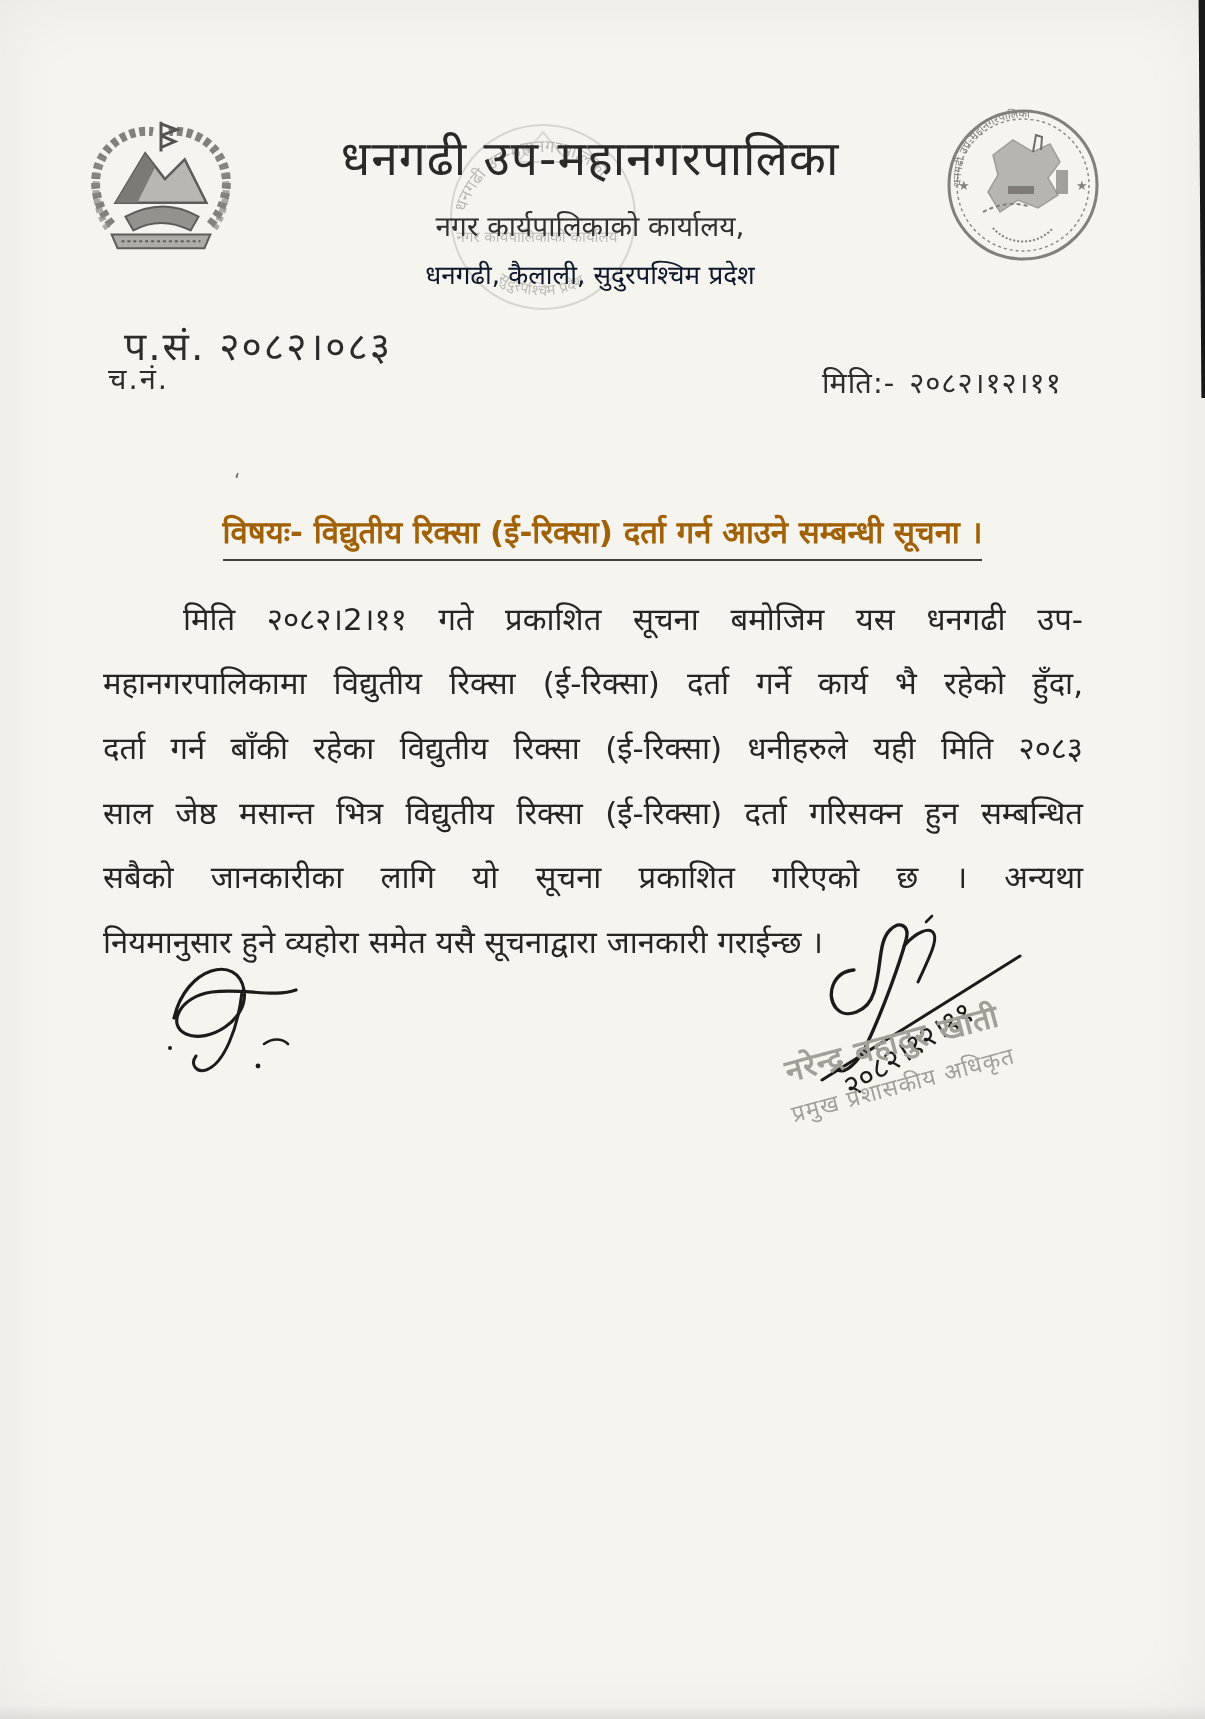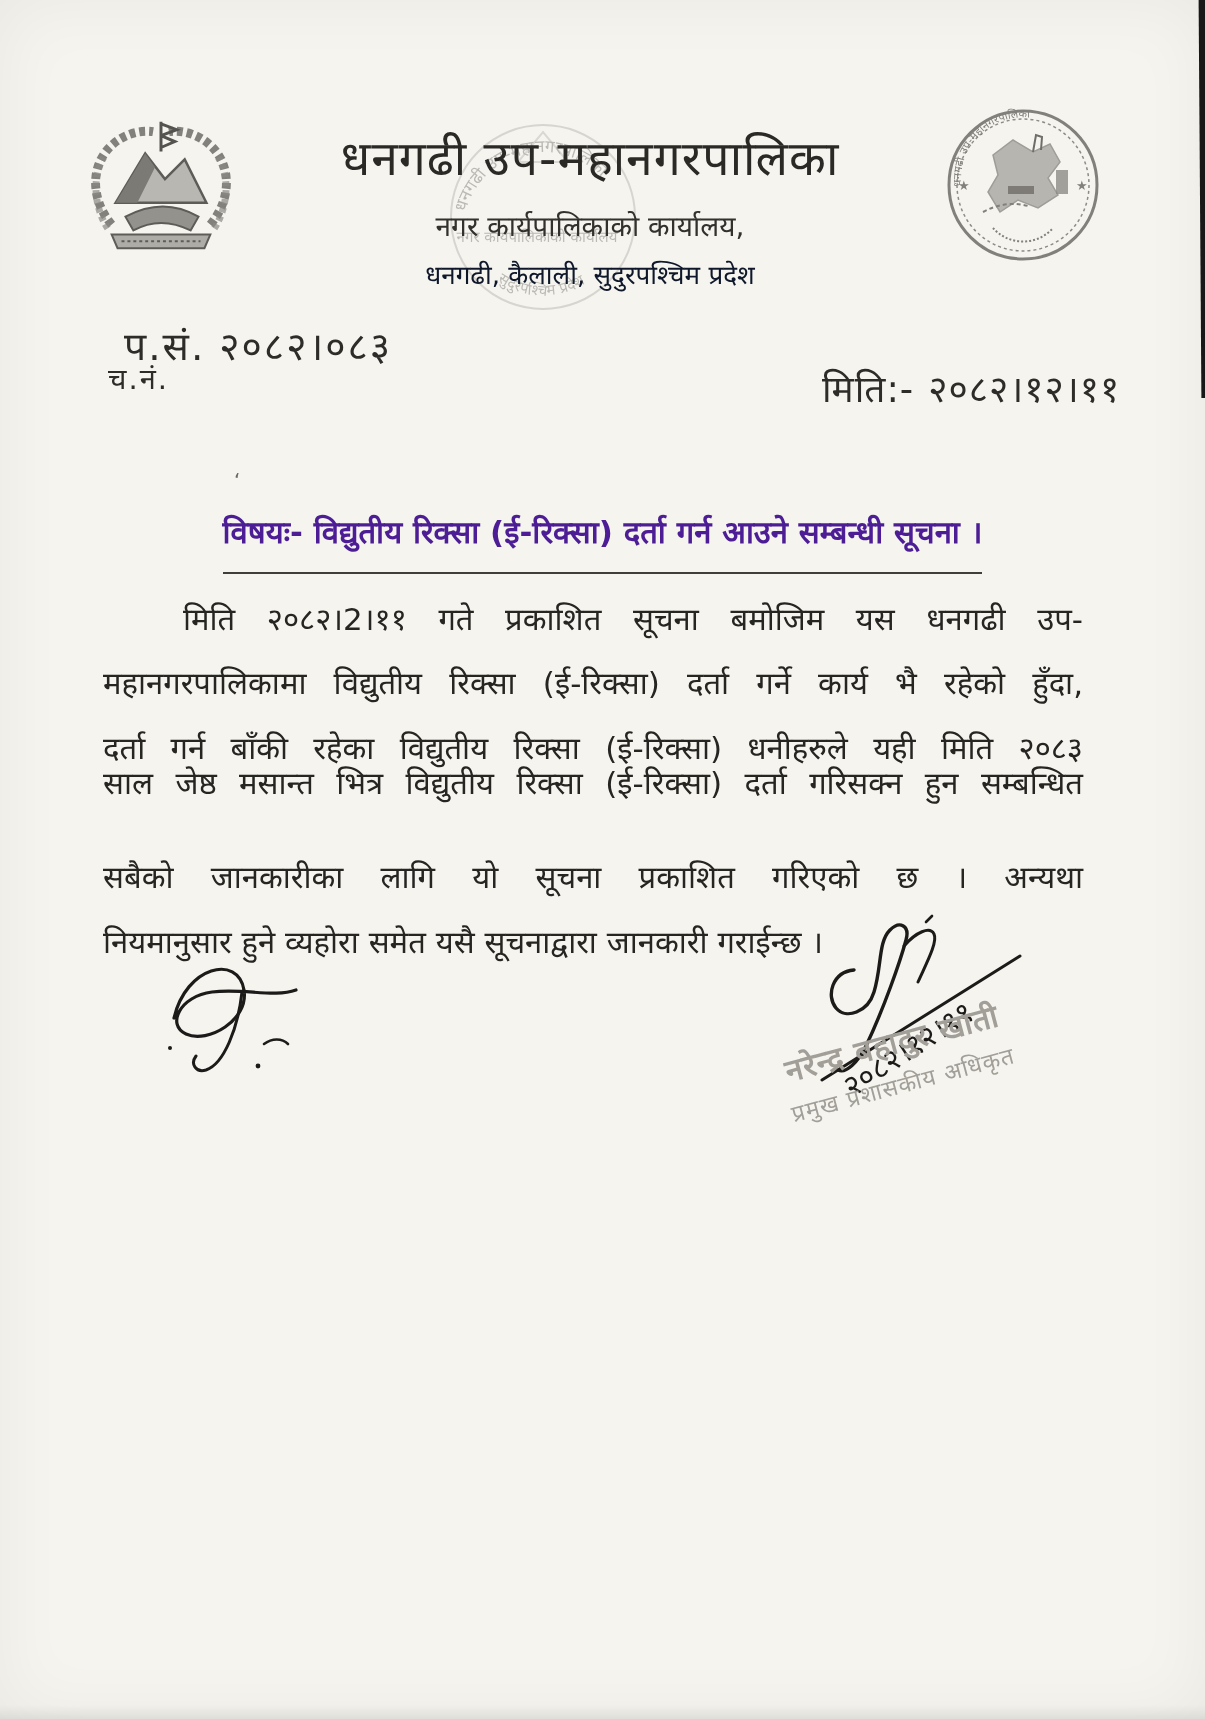--- a/index.html
+++ b/index.html
@@ -45,45 +45,45 @@
     text-align: center; font-size: 28px; font-weight: 400; color: #33312d;
   }
   .address {
     position: absolute; left: 150px; top: 256px; width: 880px;
     text-align: center; font-size: 26px; color: #0f172a;
   }
 
   
   .ref-line-1 { position: absolute; left: 124px; top: 318px; font-size: 39px; letter-spacing: 2px; }
   .ref-line-2 { position: absolute; left: 108px; top: 358px; font-size: 29px; letter-spacing: 2px; }
-  .date-line  { position: absolute; left: 822px; top: 362px; font-size: 37px; letter-spacing: 1px; }
+  .date-line  { position: absolute; left: 822px; top: 362px; font-size: 29px; letter-spacing: 1px; }
   .ref-label { margin-right: 14px; }
 
   
   .subject-wrap {
     position: absolute; left: 100px; top: 510px; width: 1005px; text-align: center;
   }
   .subject-text {
     display: inline-block; font-size: 31px; font-weight: 600;
-    border-bottom: 2px solid #403e3a; padding-bottom: 20px; color: #4c1d95;
+    border-bottom: 2px solid #403e3a; padding-bottom: 7px; color: #a16207;
   }
 
   
   .body-line {
     position: absolute; left: 103px; width: 980px;
     font-size: 31px; color: #262522;
     text-align: justify; text-align-last: justify;
     white-space: normal;
   }
   .body-line.indent { padding-left: 80px; }
   .body-line.last { text-align: left; text-align-last: left; }
   .bl-0 { top: 597px; }
   .bl-1 { top: 661px; }
   .bl-2 { top: 726px; }
-  .bl-3 { top: 761px; }
+  .bl-3 { top: 791px; }
   .bl-4 { top: 855px; }
   .bl-5 { top: 920px; }
 
   
   .sig-left { position: absolute; left: 146px; top: 948px; width: 190px; height: 140px; }
   .sig-right { position: absolute; left: 792px; top: 912px; width: 250px; height: 195px; }
   .officer-stamp {
     position: absolute; left: 762px; top: 1058px; width: 300px;
     transform: rotate(-15deg); transform-origin: left bottom;
     text-align: center; color: #a29f98;

